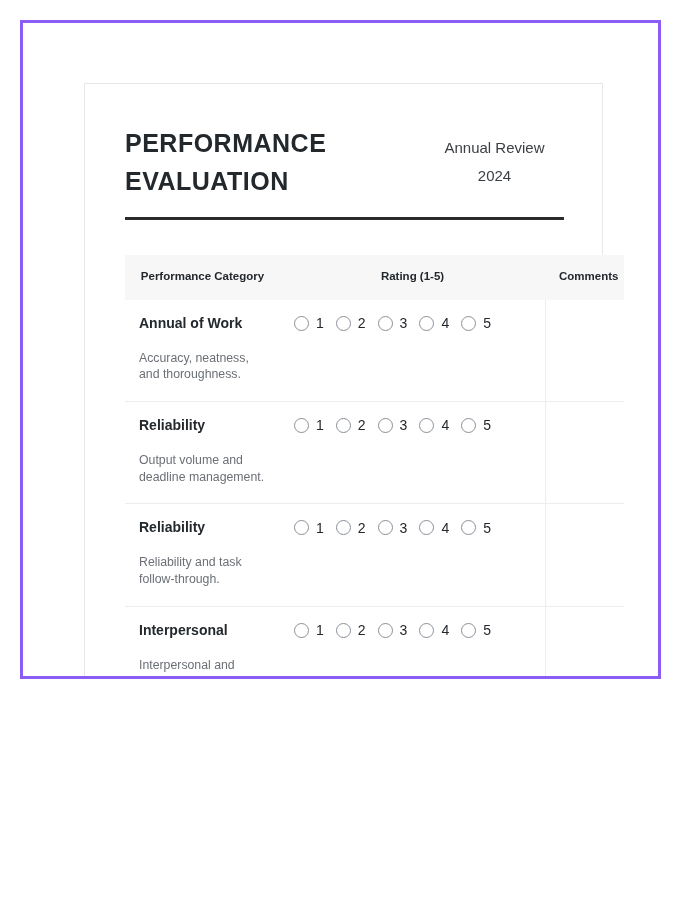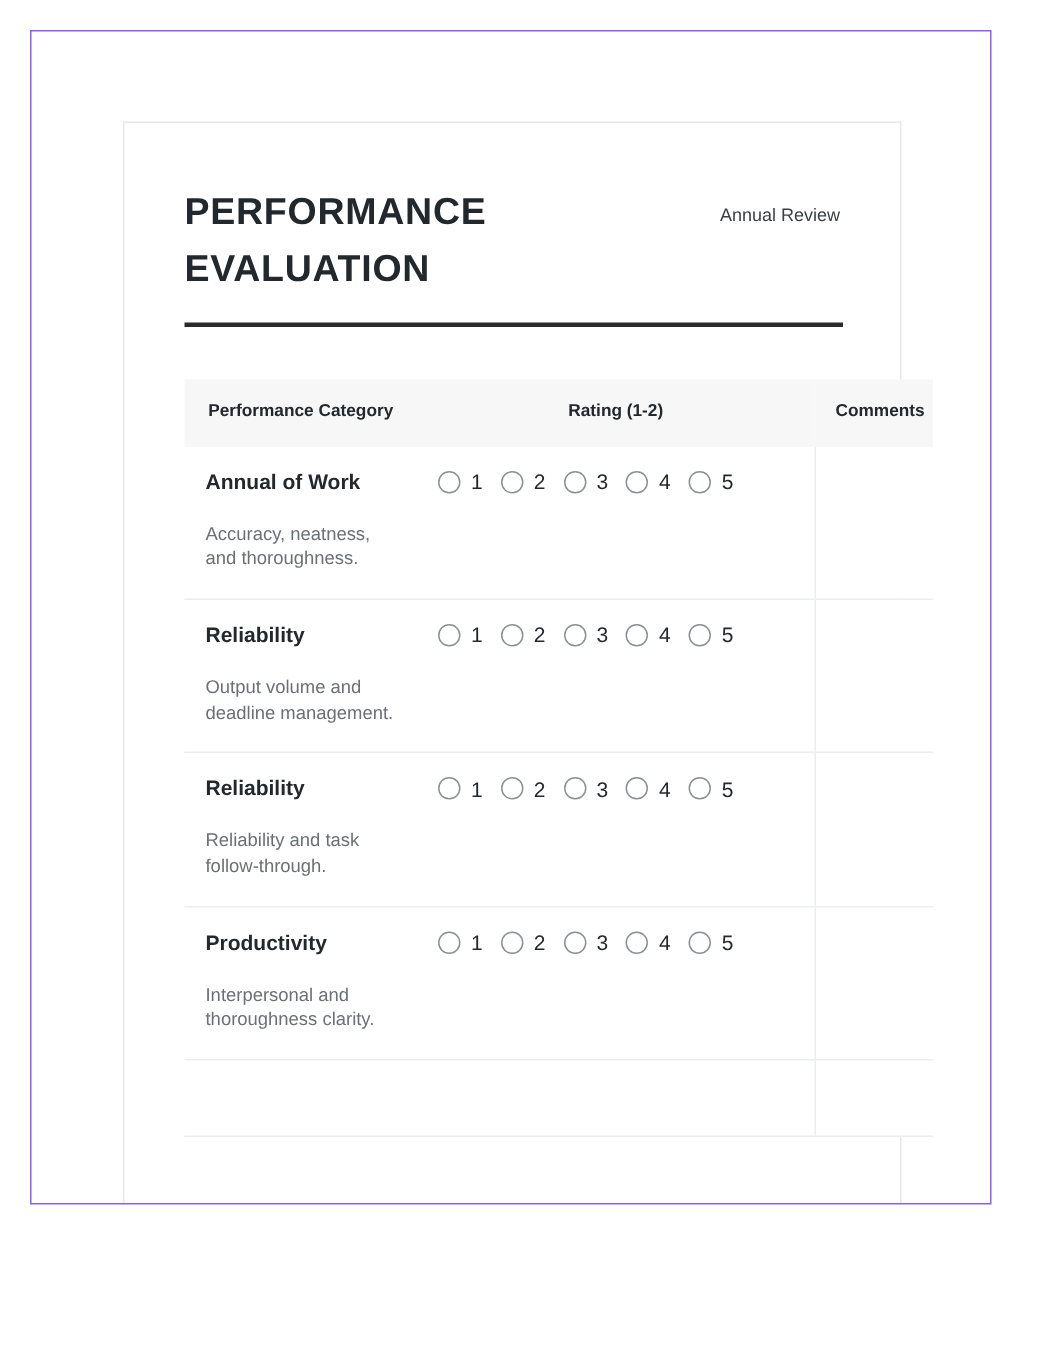--- a/index.html
+++ b/index.html
@@ -8,22 +8,22 @@
     width: 700px; height: 900px;
     background: #ffffff;
     font-family: "Liberation Sans", sans-serif;
     overflow: hidden;
   }
 
   
   #viewport-frame {
     position: absolute;
     left: 20px; top: 20px;
-    width: 641px; height: 783px;
-    border: 1px solid #8b5cf6;
+    width: 641px; height: 659px;
+    border: 3px solid #8b5cf6;
     background: #ffffff;
     overflow: hidden;
   }
 
   
   #document-card {
     position: absolute;
     left: 61px; top: 60px;     
     width: 519px;
     min-height: 900px;
@@ -42,25 +42,25 @@
   .doc-title {
     font-size: 25px;
     font-weight: bold;
     letter-spacing: 0.5px;
     color: #23282d;
     line-height: 1.52;
     margin: 0;
     max-width: 250px;
   }
   .doc-meta {
-    font-size: 12px;
+    font-size: 15px;
     font-weight: normal;
     color: #3a3f44;
     line-height: 1.85;
-    text-align: right;
+    text-align: center;
     width: 135px;
     padding-top: 10px;
   }
 
   .header-rule {
     margin-top: 17px;
     height: 3px;
     background: #2b2b2b;
     width: 439px;
   }
@@ -164,30 +164,31 @@
 <body>
 
 <div id="viewport-frame">
 
   <div id="document-card">
 
     <div class="doc-header">
       <h1 class="doc-title">PERFORMANCE EVALUATION</h1>
       <div class="doc-meta">
         <div>Annual Review</div>
+        <div>2024</div>
       </div>
     </div>
     <div class="header-rule"></div>
 
 
     <table class="rating-table">
       <thead>
         <tr>
           <th class="col-category">Performance Category</th>
-          <th class="col-rating">Rating (1-2)</th>
+          <th class="col-rating">Rating (1-5)</th>
           <th class="col-comments">Comments</th>
         </tr>
       </thead>
       <tbody id="rating-rows">
           <tr>
             <td>
               <div class="cat-name">Annual of Work</div>
               <div class="cat-desc">Accuracy, neatness, and thoroughness.</div>
             </td>
             <td>
@@ -273,21 +274,21 @@
                 <label class="rating-option">
                   <span class="radio-circle"></span>
                   <span class="radio-label">5</span>
                 </label>
               </div>
             </td>
             <td class="cell-comments"></td>
           </tr>
           <tr>
             <td>
-              <div class="cat-name">Productivity</div>
+              <div class="cat-name">Interpersonal</div>
               <div class="cat-desc">Interpersonal and thoroughness clarity.</div>
             </td>
             <td>
               <div class="rating-group">
                 <label class="rating-option">
                   <span class="radio-circle"></span>
                   <span class="radio-label">1</span>
                 </label>
                 <label class="rating-option">
                   <span class="radio-circle"></span>

